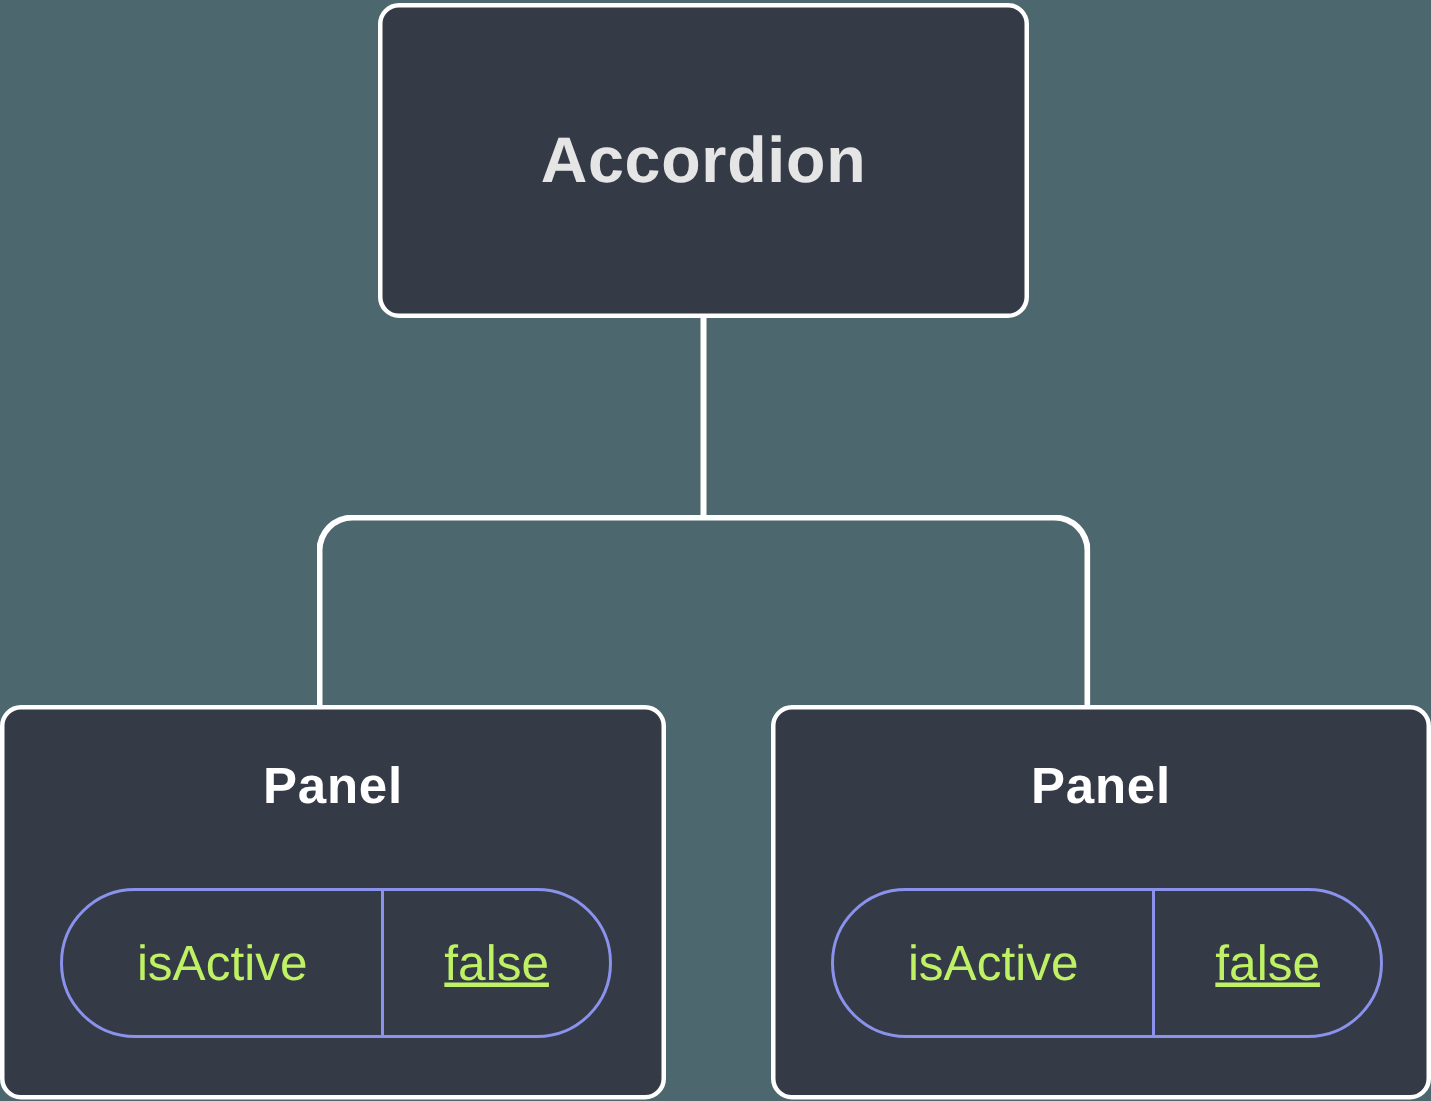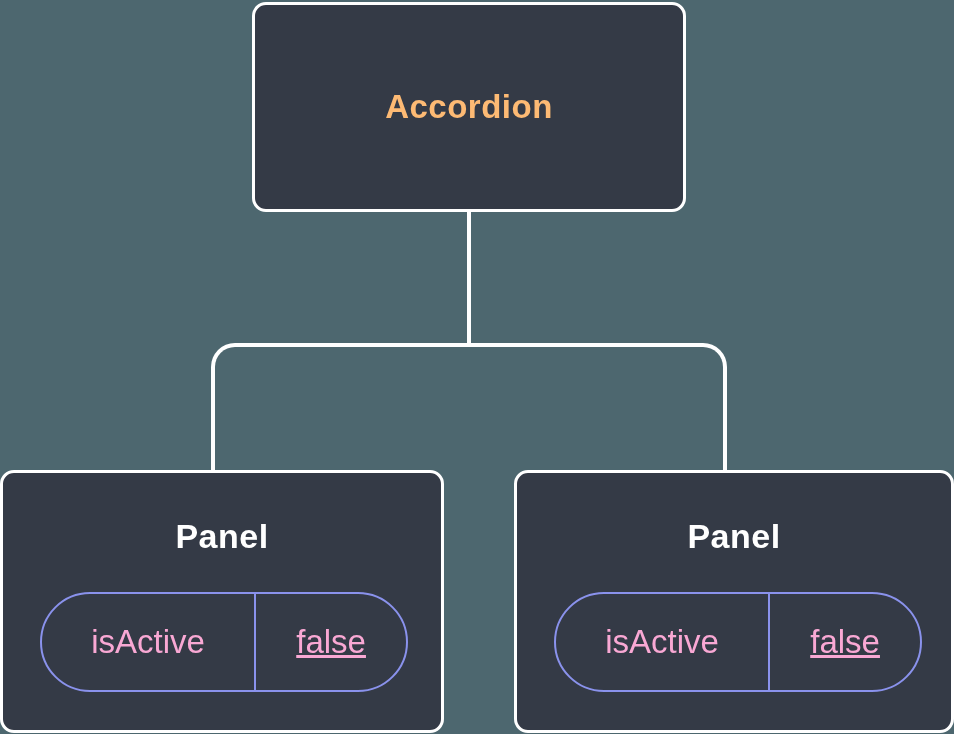--- a/index.html
+++ b/index.html
@@ -27,36 +27,36 @@
   .node-root {
     left: 252px;
     top: 2px;
     width: 434px;
     height: 210px;
     display: flex;
     align-items: center;
     justify-content: center;
   }
   .node-label {
-    color: #fdba74;
-    font-size: 33px;
+    color: #e5e5e5;
+    font-size: 43px;
     font-weight: 600;
     letter-spacing: 0.5px;
     white-space: nowrap;
   }
   .node-panel {
     top: 470px;
     width: 444px;
     height: 263px;
   }
   .node-panel-left  { left: 0px; }
   .node-panel-right { left: 514px; width: 440px; }
   .panel-label {
     position: absolute;
-    top: 44px;
+    top: 32px;
     left: 0;
     right: 0;
     text-align: center;
     color: #FFFFFF;
     font-size: 34px;
     font-weight: 600;
     letter-spacing: 0.5px;
   }
   
   .stem {
@@ -91,21 +91,21 @@
     border: 2px solid #8A92EC;
     border-radius: 50px;
     display: flex;
     align-items: stretch;
     overflow: hidden;
   }
   .pill-cell {
     display: flex;
     align-items: center;
     justify-content: center;
-    color: #f9a8d4;
+    color: #bef264;
     font-size: 33px;
     font-weight: 400;
     white-space: nowrap;
   }
   .pill-name {
     flex: 0 0 58.3%;
     border-right: 2px solid #8A92EC;
   }
   .pill-value {
     flex: 1 1 auto;

